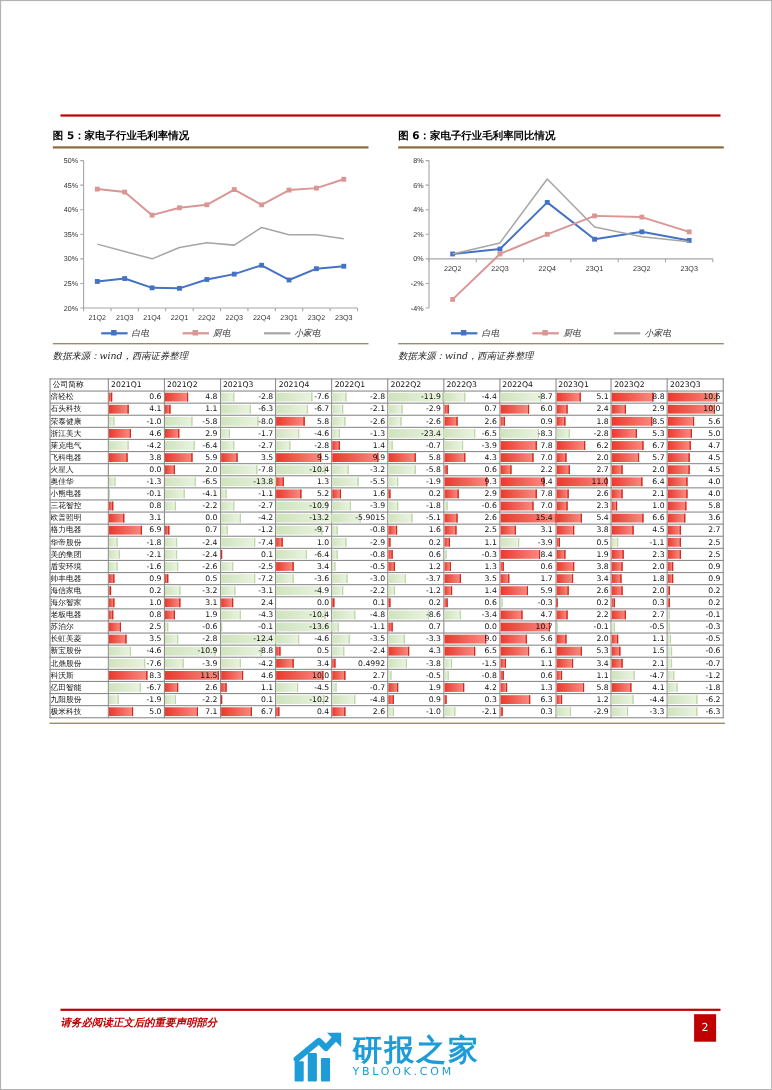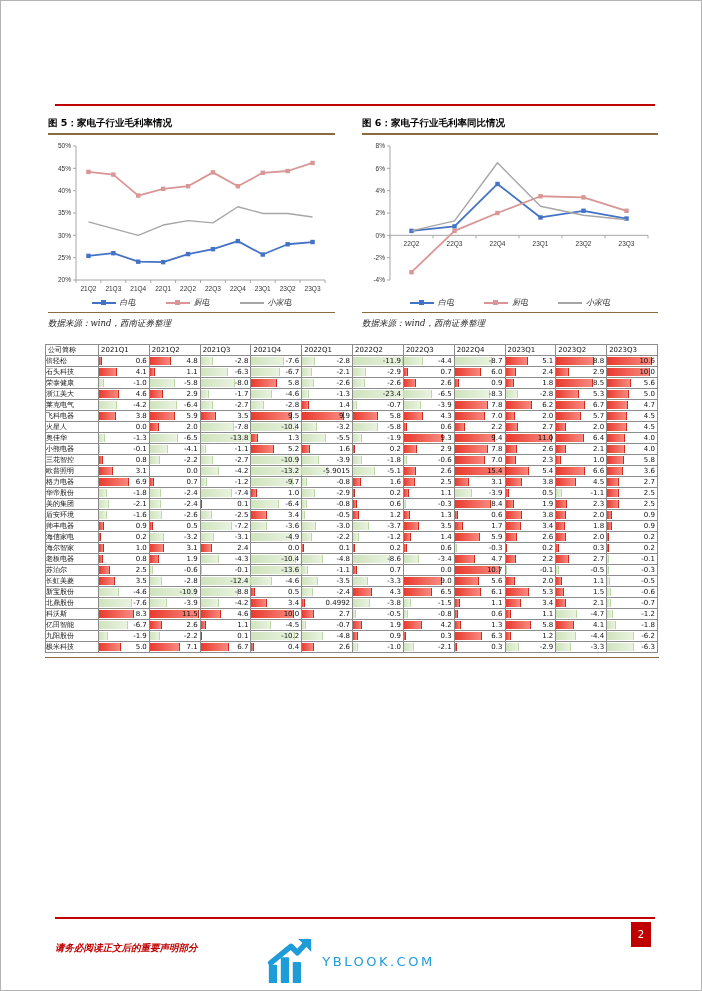--- a/index.html
+++ b/index.html
@@ -44,28 +44,28 @@
   table.heat th { font-weight:normal; text-align:left; padding-left:2px; overflow:hidden; white-space:nowrap; }
   td.name { padding-left:2px; white-space:nowrap; overflow:hidden; }
   td.val { position:relative; }
   td.val .bar { position:absolute; left:0; top:1px; bottom:1px; }
   td.val .bar.pos { background:linear-gradient(to right,#e93a2e,#f8897f); border-right:1px solid #cf2a1f; }
   td.val .bar.neg { background:linear-gradient(to right,#cfe3bd,#e9f3df); border-right:1px solid #bcd8a6; }
   td.val .num { position:absolute; right:2px; top:0; }
   
   .footer-rule { position:absolute; left:54px; right:46px; top:916px; height:2px; background:#c00000; }
   .disclaimer { position:absolute; left:54px; top:923px; font-family:"DejaVu Serif", serif;
-                font-style:italic; font-weight:bold; font-size:9.5px; color:#c00000;margin-top:18px; }
+                font-style:italic; font-weight:bold; font-size:9.5px; color:#c00000; }
   .page-badge { position:absolute; right:50px; top:921px; width:20px; height:25px;
                 background:#c00000; color:#fff; text-align:center; line-height:25px; font-size:10px; }
   .watermark { position:absolute; left:0; right:0; top:936px; display:flex;
                justify-content:center; align-items:center; gap:9px; }
   .wm-text { text-align:left; }
   .wm-cn { font-size:27px; font-weight:bold; line-height:26px; letter-spacing:2px; }
-  .wm-en { font-size:13px; letter-spacing:2.5px; }
+  .wm-en { font-size:10px; letter-spacing:2.5px; }
 </style>
 </head>
 <body>
 
 <div class="page">
 
   <div class="header-rule"></div>
 
   <div class="fig fig5">
     <div class="fig-title">图 5：家电子行业毛利率情况</div>
@@ -1527,17 +1527,18 @@
     <svg width="46" height="48" viewBox="0 0 50 52">
       <g fill="#1e9cd7">
         <rect x="2" y="30" width="9" height="20" rx="1"></rect>
         <rect x="15" y="22" width="9" height="28" rx="1"></rect>
         <rect x="28" y="27" width="9" height="23" rx="1"></rect>
       </g>
       <path d="M4 28 L26 10 L33 17 L44 5" fill="none" stroke="#1e9cd7" stroke-width="6" stroke-linecap="round" stroke-linejoin="round"></path>
       <path d="M34 2 L48 2 L48 16 Z" fill="#1e9cd7" transform="rotate(0 41 9)"></path>
     </svg>
     <div class="wm-text">
+      <div class="wm-cn" style="color: rgb(30, 156, 215);">研报之家</div>
       <div class="wm-en" style="color: rgb(30, 156, 215);">YBLOOK.COM</div>
     </div>
   </div>
 
 </div>
 
 </body></html>

